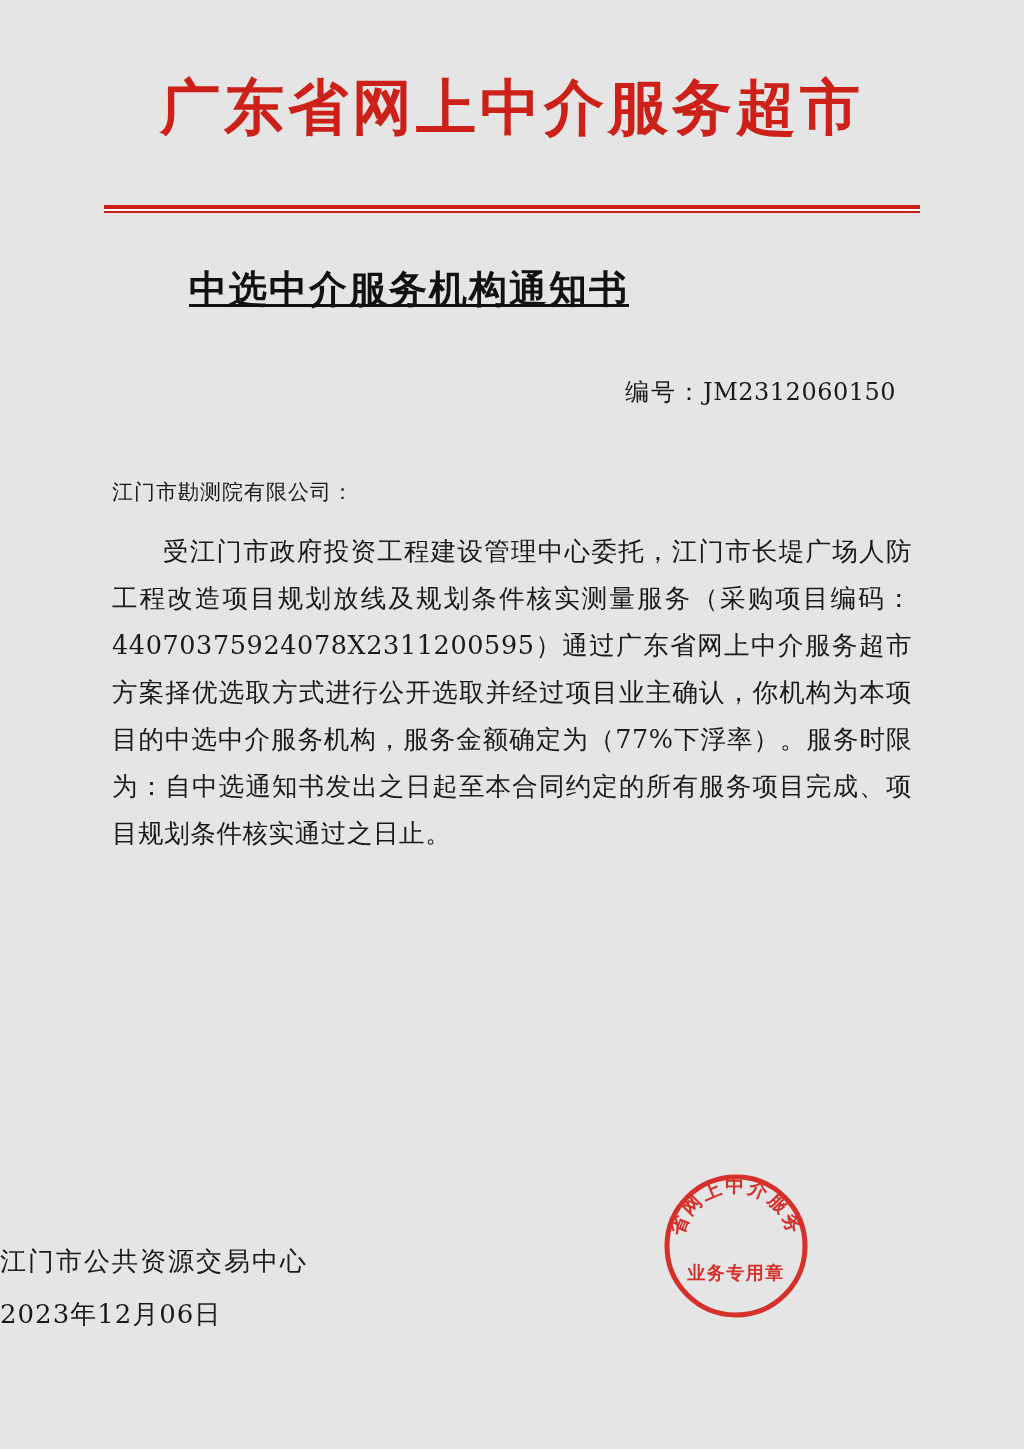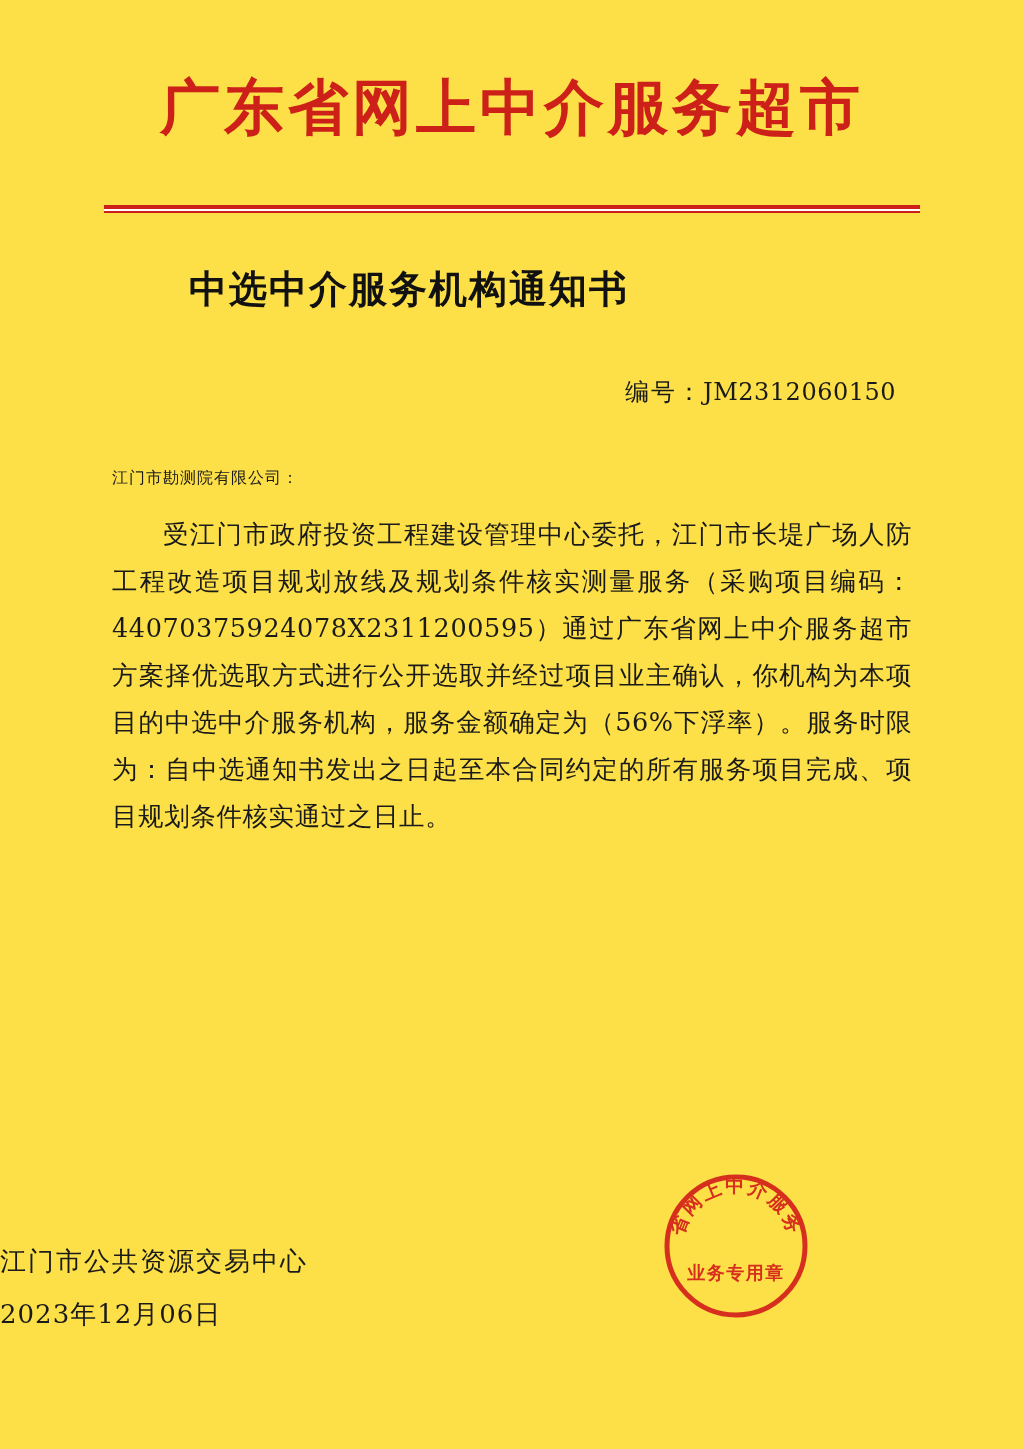--- a/index.html
+++ b/index.html
@@ -13,21 +13,21 @@
     height: 1449px;
     position: relative;
     overflow: hidden;
     font-family: "DejaVu Serif", "Liberation Serif", serif;
     color: #1a1a1a;
   }
 
   .page {
     position: absolute;
     inset: 0;
-    background: #fde047;
+    background: #e5e5e5;
   }
 
   
   .masthead {
     position: absolute;
     top: 74px;
     left: 0;
     width: 1024px;
     text-align: center;
   }
@@ -65,20 +65,21 @@
     position: absolute;
     top: 264px;
     left: 0;
     width: 818px;
     text-align: center;
     font-size: 38px;
     font-weight: 700;
     letter-spacing: 2px;
     color: #111111;
     white-space: nowrap;
+    text-decoration: underline;
   }
 
   
   .serial {
     position: absolute;
     top: 376px;
     left: 8px;
     width: 888px;
     text-align: right;
     font-size: 24px;
@@ -89,23 +90,23 @@
   .serial .serial-value { letter-spacing: 0.5px; }
 
   
   .body-block {
     position: absolute;
     top: 462px;
     left: 112px;
     width: 800px;
   }
   .addressee {
-    font-size: 16px;
+    font-size: 21px;
     letter-spacing: 1px;
-    margin: 6px 0 22px 0;
+    margin: 16px 0 22px 0;
     color: #1a1a1a;
   }
   .para {
     font-size: 25.5px;
     line-height: 47px;
     letter-spacing: 0.6px;
     margin: 0 0 8px 0;
     text-align: justify;
     text-justify: inter-ideograph;
     text-indent: 2em;
@@ -161,21 +162,21 @@
   </div>
 
   <div class="doc-title">中选中介服务机构通知书</div>
 
   <div class="serial">
     <span class="serial-label">编号：</span><span class="serial-value">JM2312060150</span>
   </div>
 
   <div class="body-block">
     <p class="addressee">江门市勘测院有限公司：</p>
-    <p class="para">受江门市政府投资工程建设管理中心委托，江门市长堤广场人防工程改造项目规划放线及规划条件核实测量服务（采购项目编码：44070375924078X2311200595）通过广东省网上中介服务超市方案择优选取方式进行公开选取并经过项目业主确认，你机构为本项目的中选中介服务机构，服务金额确定为（56%下浮率）。服务时限为：自中选通知书发出之日起至本合同约定的所有服务项目完成、项目规划条件核实通过之日止。</p>
+    <p class="para">受江门市政府投资工程建设管理中心委托，江门市长堤广场人防工程改造项目规划放线及规划条件核实测量服务（采购项目编码：44070375924078X2311200595）通过广东省网上中介服务超市方案择优选取方式进行公开选取并经过项目业主确认，你机构为本项目的中选中介服务机构，服务金额确定为（77%下浮率）。服务时限为：自中选通知书发出之日起至本合同约定的所有服务项目完成、项目规划条件核实通过之日止。</p>
   </div>
 
   <div class="sign-block">
     <div class="sign-org">江门市公共资源交易中心</div>
     <div class="sign-date">2023年12月06日</div>
   </div>
 
   <div class="seal">
     <svg viewBox="0 0 148 148" width="148" height="148" aria-hidden="true">
       <defs>

